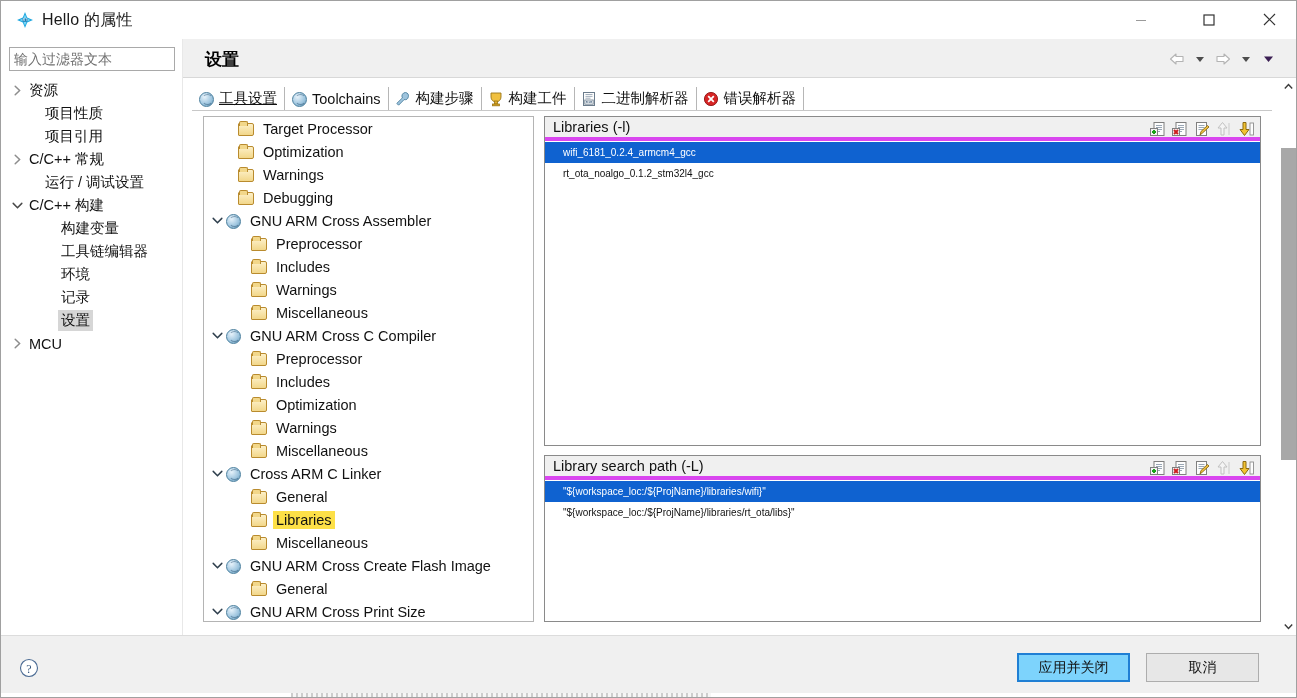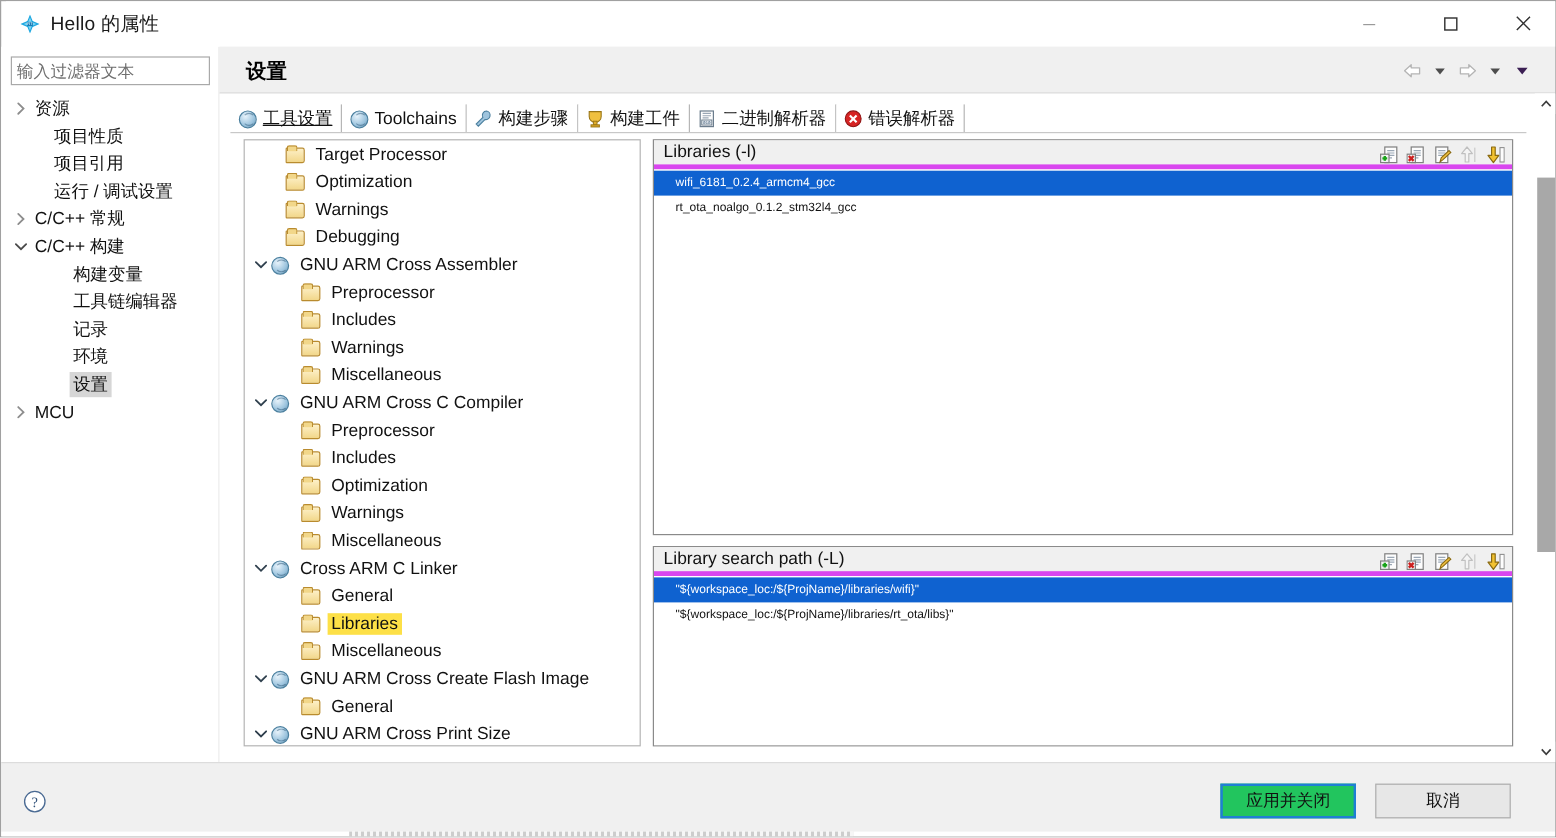--- a/index.html
+++ b/index.html
@@ -218,21 +218,21 @@
   #footer {
     position: absolute; left: 0; top: 634px; width: 1295px; height: 62px;
     background: #f0f0f0; border-top: 1px solid #dcdcdc;
   }
   #help-btn {
     position: absolute; left: 17px; top: 21px; width: 22px; height: 22px;
     display: flex; align-items: center; justify-content: center; cursor: default;
   }
   #btn-apply {
     position: absolute; right: 166px; top: 17px; width: 113px; height: 29px;
-    background: #22c55e; border: 2px solid #1f7fd4;
+    background: #7dd3fc; border: 2px solid #1f7fd4;
     font-family: inherit; font-size: 14px; color: #111;
     cursor: default;
   }
   #btn-cancel {
     position: absolute; right: 37px; top: 17px; width: 113px; height: 29px;
     background: #e7e7e7; border: 1px solid #adadad;
     font-family: inherit; font-size: 14px; color: #111;
     cursor: default;
   }
   
@@ -294,54 +294,54 @@
           </div>
           <div class="nav-row">
             <span class="nav-arrow" style="margin-left: 24px;"></span>
             <span class="nav-label">项目性质</span>
           </div>
           <div class="nav-row">
             <span class="nav-arrow" style="margin-left: 24px;"></span>
             <span class="nav-label">项目引用</span>
           </div>
           <div class="nav-row">
-            <span class="nav-arrow" style="margin-left: 24px;"></span>
-            <span class="nav-label">运行 / 调试设置</span>
-          </div>
-          <div class="nav-row">
             <span class="nav-arrow" style="margin-left: 8px;">
               <svg width="9" height="11" viewBox="0 0 9 11">
                 <path d="M2.2,1.2 L6.6,5.5 L2.2,9.8" stroke="#8d8d8d" stroke-width="1.5" fill="none" stroke-linecap="round"></path>
               </svg>
             </span>
             <span class="nav-label">C/C++ 常规</span>
           </div>
           <div class="nav-row">
+            <span class="nav-arrow" style="margin-left: 24px;"></span>
+            <span class="nav-label">运行 / 调试设置</span>
+          </div>
+          <div class="nav-row">
             <span class="nav-arrow" style="margin-left: 8px;">
               <svg width="11" height="9" viewBox="0 0 11 9">
                 <path d="M1.2,2.4 L5.5,6.7 L9.8,2.4" stroke="#4a4a4a" stroke-width="1.5" fill="none" stroke-linecap="round"></path>
               </svg>
             </span>
             <span class="nav-label">C/C++ 构建</span>
           </div>
           <div class="nav-row">
             <span class="nav-arrow" style="margin-left: 40px;"></span>
             <span class="nav-label">构建变量</span>
           </div>
           <div class="nav-row">
             <span class="nav-arrow" style="margin-left: 40px;"></span>
             <span class="nav-label">工具链编辑器</span>
           </div>
           <div class="nav-row">
             <span class="nav-arrow" style="margin-left: 40px;"></span>
+            <span class="nav-label">环境</span>
+          </div>
+          <div class="nav-row">
+            <span class="nav-arrow" style="margin-left: 40px;"></span>
             <span class="nav-label">记录</span>
-          </div>
-          <div class="nav-row">
-            <span class="nav-arrow" style="margin-left: 40px;"></span>
-            <span class="nav-label">环境</span>
           </div>
           <div class="nav-row selected">
             <span class="nav-arrow" style="margin-left: 40px;"></span>
             <span class="nav-label">设置</span>
           </div>
           <div class="nav-row">
             <span class="nav-arrow" style="margin-left: 8px;">
               <svg width="9" height="11" viewBox="0 0 9 11">
                 <path d="M2.2,1.2 L6.6,5.5 L2.2,9.8" stroke="#8d8d8d" stroke-width="1.5" fill="none" stroke-linecap="round"></path>
               </svg>

